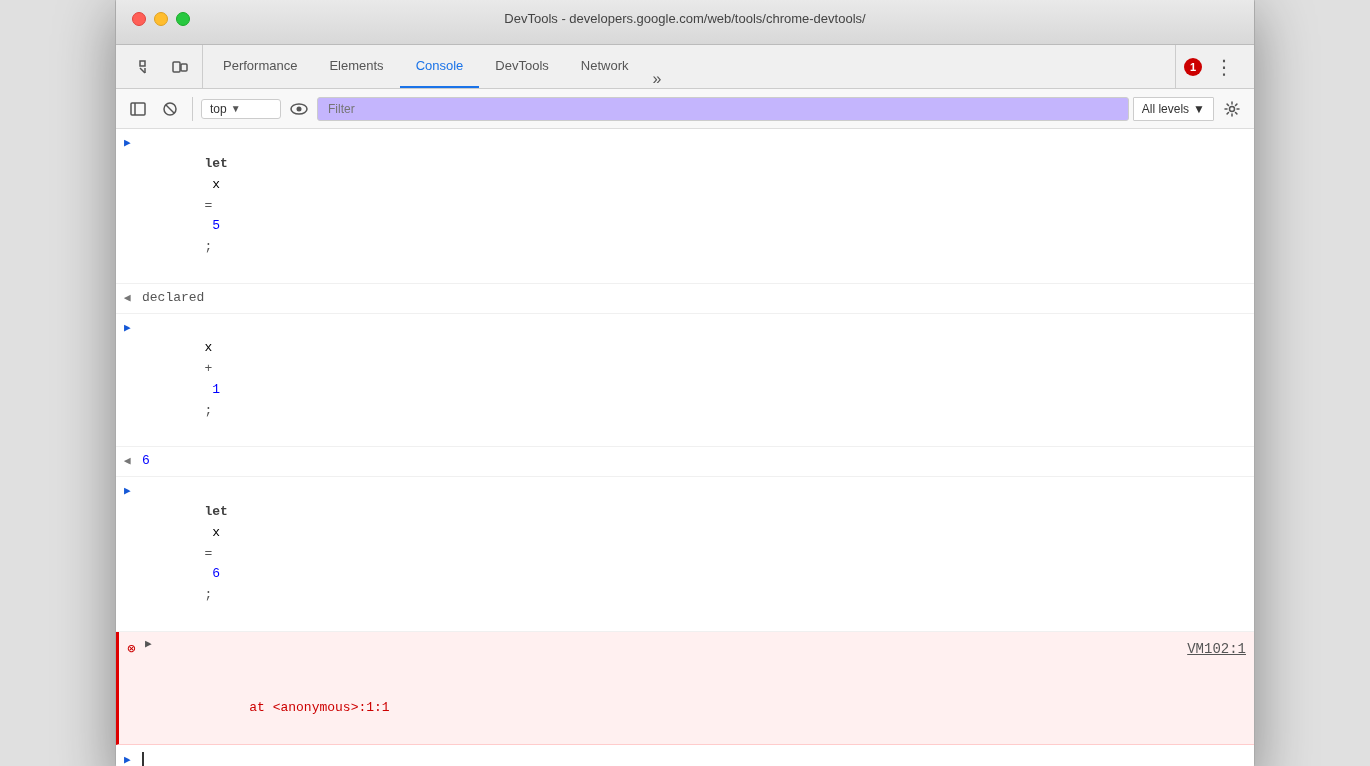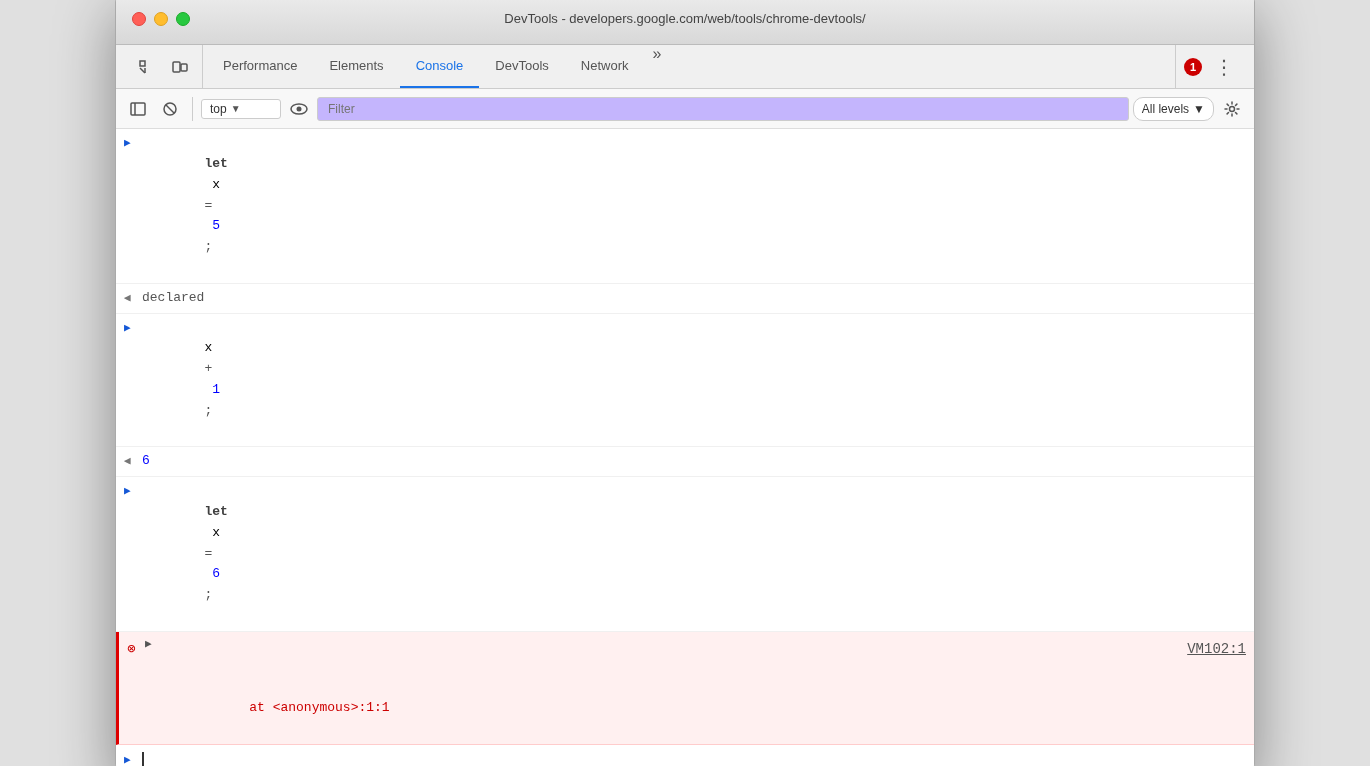--- a/index.html
+++ b/index.html
@@ -74,21 +74,21 @@
       display: flex;
       align-items: center;
       justify-content: center;
       border-radius: 4px;
       cursor: pointer;
       color: #555;
       font-size: 16px;
     }
     .tabs {
       display: flex;
-      align-items: flex-start;
+      align-items: flex-end;
       height: 100%;
       flex: 1;
       padding: 0 4px;
     }
     .tab {
       padding: 0 16px;
       height: 100%;
       display: flex;
       align-items: center;
       font-size: 13px;
@@ -205,21 +205,21 @@
       padding: 4px 10px;
       font-size: 12px;
       color: #333;
       background: #c4b5fd;
       outline: none;
     }
     .levels-selector {
       display: flex;
       align-items: center;
       border: 1px solid #ccc;
-      border-radius: 10px;
+      border-radius: 1px;
       padding: 4px 8px;
       font-size: 12px;
       color: #333;
       cursor: pointer;
       background: white;
       gap: 4px;
     }
     .gear-btn {
       width: 28px;
       height: 28px;

